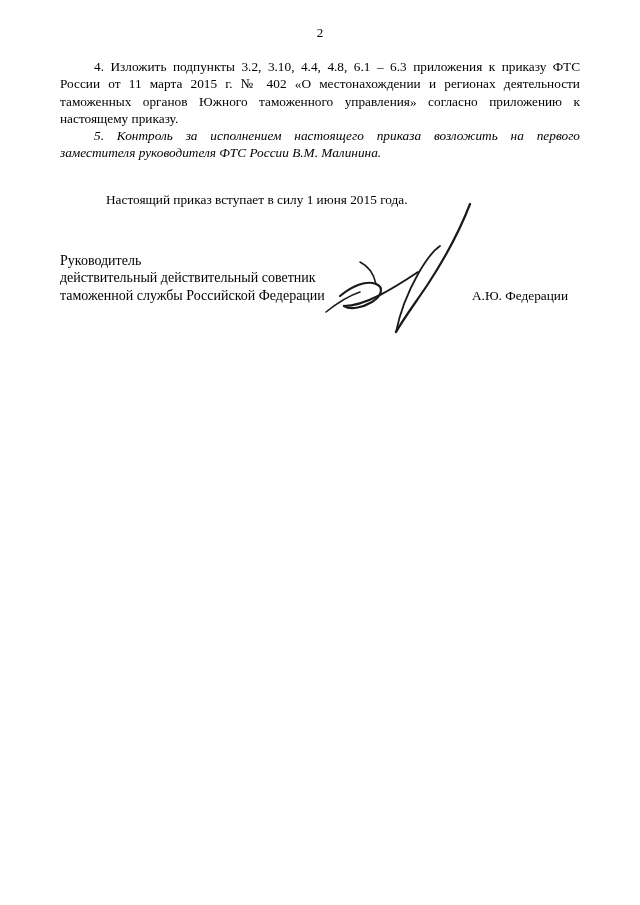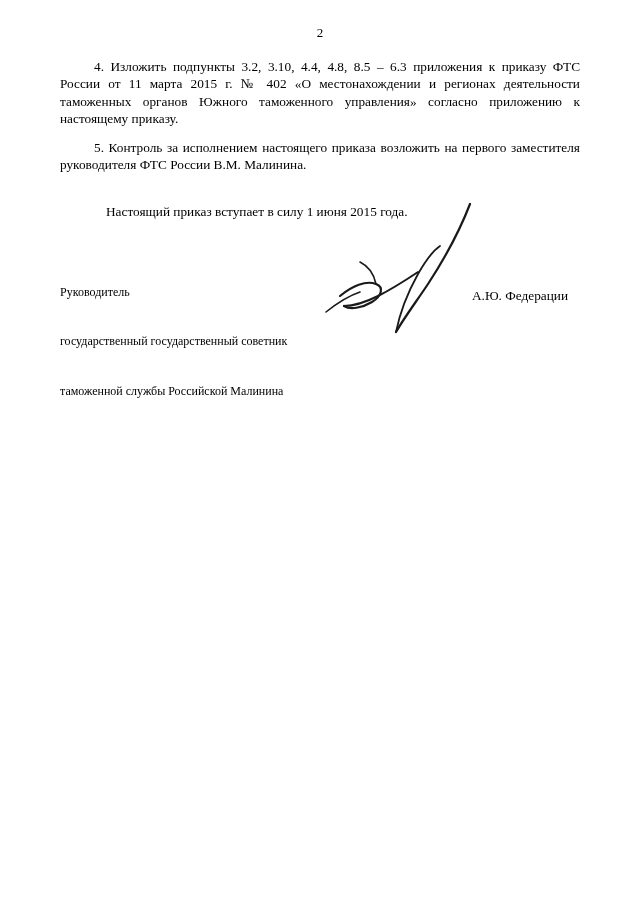--- a/index.html
+++ b/index.html
@@ -36,41 +36,41 @@
   }
   p.para {
     margin: 0;
     font-size: 13.3px;
     line-height: 17.3px;
     text-align: justify;
     text-indent: 34px;
     hyphens: none;
   }
   p.para + p.para {
-    margin-top: 12px;
+    margin-top: 0px;
+    font-style: italic;
   }
   .spacer-sm { height: 17px; }
   .effective {
     margin: 12px;
     font-size: 13.3px;
     line-height: 17.3px;
     text-indent: 34px;
     text-align: left;
   }
   .signature-block {
     position: absolute;
     top: 252px;
     left: 60px;
     width: 520px;
   }
   .sig-lines {
-    font-size: 12px;
+    font-size: 14px;
     line-height: 17.3px;
     white-space: nowrap;
-    margin-top: 32px;
   }
   .sig-name {
     position: absolute;
     top: 34.6px;
     left: 412px;
     font-size: 13.3px;
     line-height: 17.3px;
     white-space: nowrap;
   }
   .signature-mark {
@@ -83,30 +83,30 @@
   }
 </style>
 </head>
 <body>
 
 <div class="page">
 
   <div class="page-number">2</div>
 
   <div class="content">
-    <p class="para">4. Изложить подпункты 3.2, 3.10, 4.4, 4.8, 8.5 – 6.3 приложения к приказу ФТС России от 11 марта 2015 г. № 402 «О местонахождении и регионах деятельности таможенных органов Южного таможенного управления» согласно приложению к настоящему приказу.</p>
+    <p class="para">4. Изложить подпункты 3.2, 3.10, 4.4, 4.8, 6.1 – 6.3 приложения к приказу ФТС России от 11 марта 2015 г. № 402 «О местонахождении и регионах деятельности таможенных органов Южного таможенного управления» согласно приложению к настоящему приказу.</p>
     <p class="para">5. Контроль за исполнением настоящего приказа возложить на первого заместителя руководителя ФТС России В.М. Малинина.</p>
     <div class="spacer-sm"></div>
     <p class="effective">Настоящий приказ вступает в силу 1 июня 2015 года.</p>
   </div>
 
   <div class="signature-block">
     <div class="sig-lines">Руководитель</div>
-    <div class="sig-lines">государственный государственный советник</div>
-    <div class="sig-lines">таможенной службы Российской Малинина</div>
+    <div class="sig-lines">действительный действительный советник</div>
+    <div class="sig-lines">таможенной службы Российской Федерации</div>
     <div class="sig-name">А.Ю. Федерации</div>
   </div>
 
   <svg class="signature-mark" viewBox="0 0 210 160" xmlns="http://www.w3.org/2000/svg">
     <g fill="none" stroke="#1a1a1a" stroke-linecap="round" stroke-linejoin="round">
       <path d="M170 4 C160 30, 145 58, 128 84 C116 102, 104 118, 96 132" stroke-width="2.2"></path>
       <path d="M96 132 C100 112, 108 92, 118 74 C126 60, 134 50, 140 46" stroke-width="1.8"></path>
       <path d="M40 96 C52 86, 66 80, 76 84 C84 87, 82 96, 72 102 C62 108, 50 110, 44 106" stroke-width="2.2"></path>
       <path d="M44 106 C54 106, 66 102, 78 96 C92 89, 106 80, 118 72" stroke-width="2"></path>
       <path d="M26 112 C36 104, 48 96, 60 92" stroke-width="1.6"></path>

